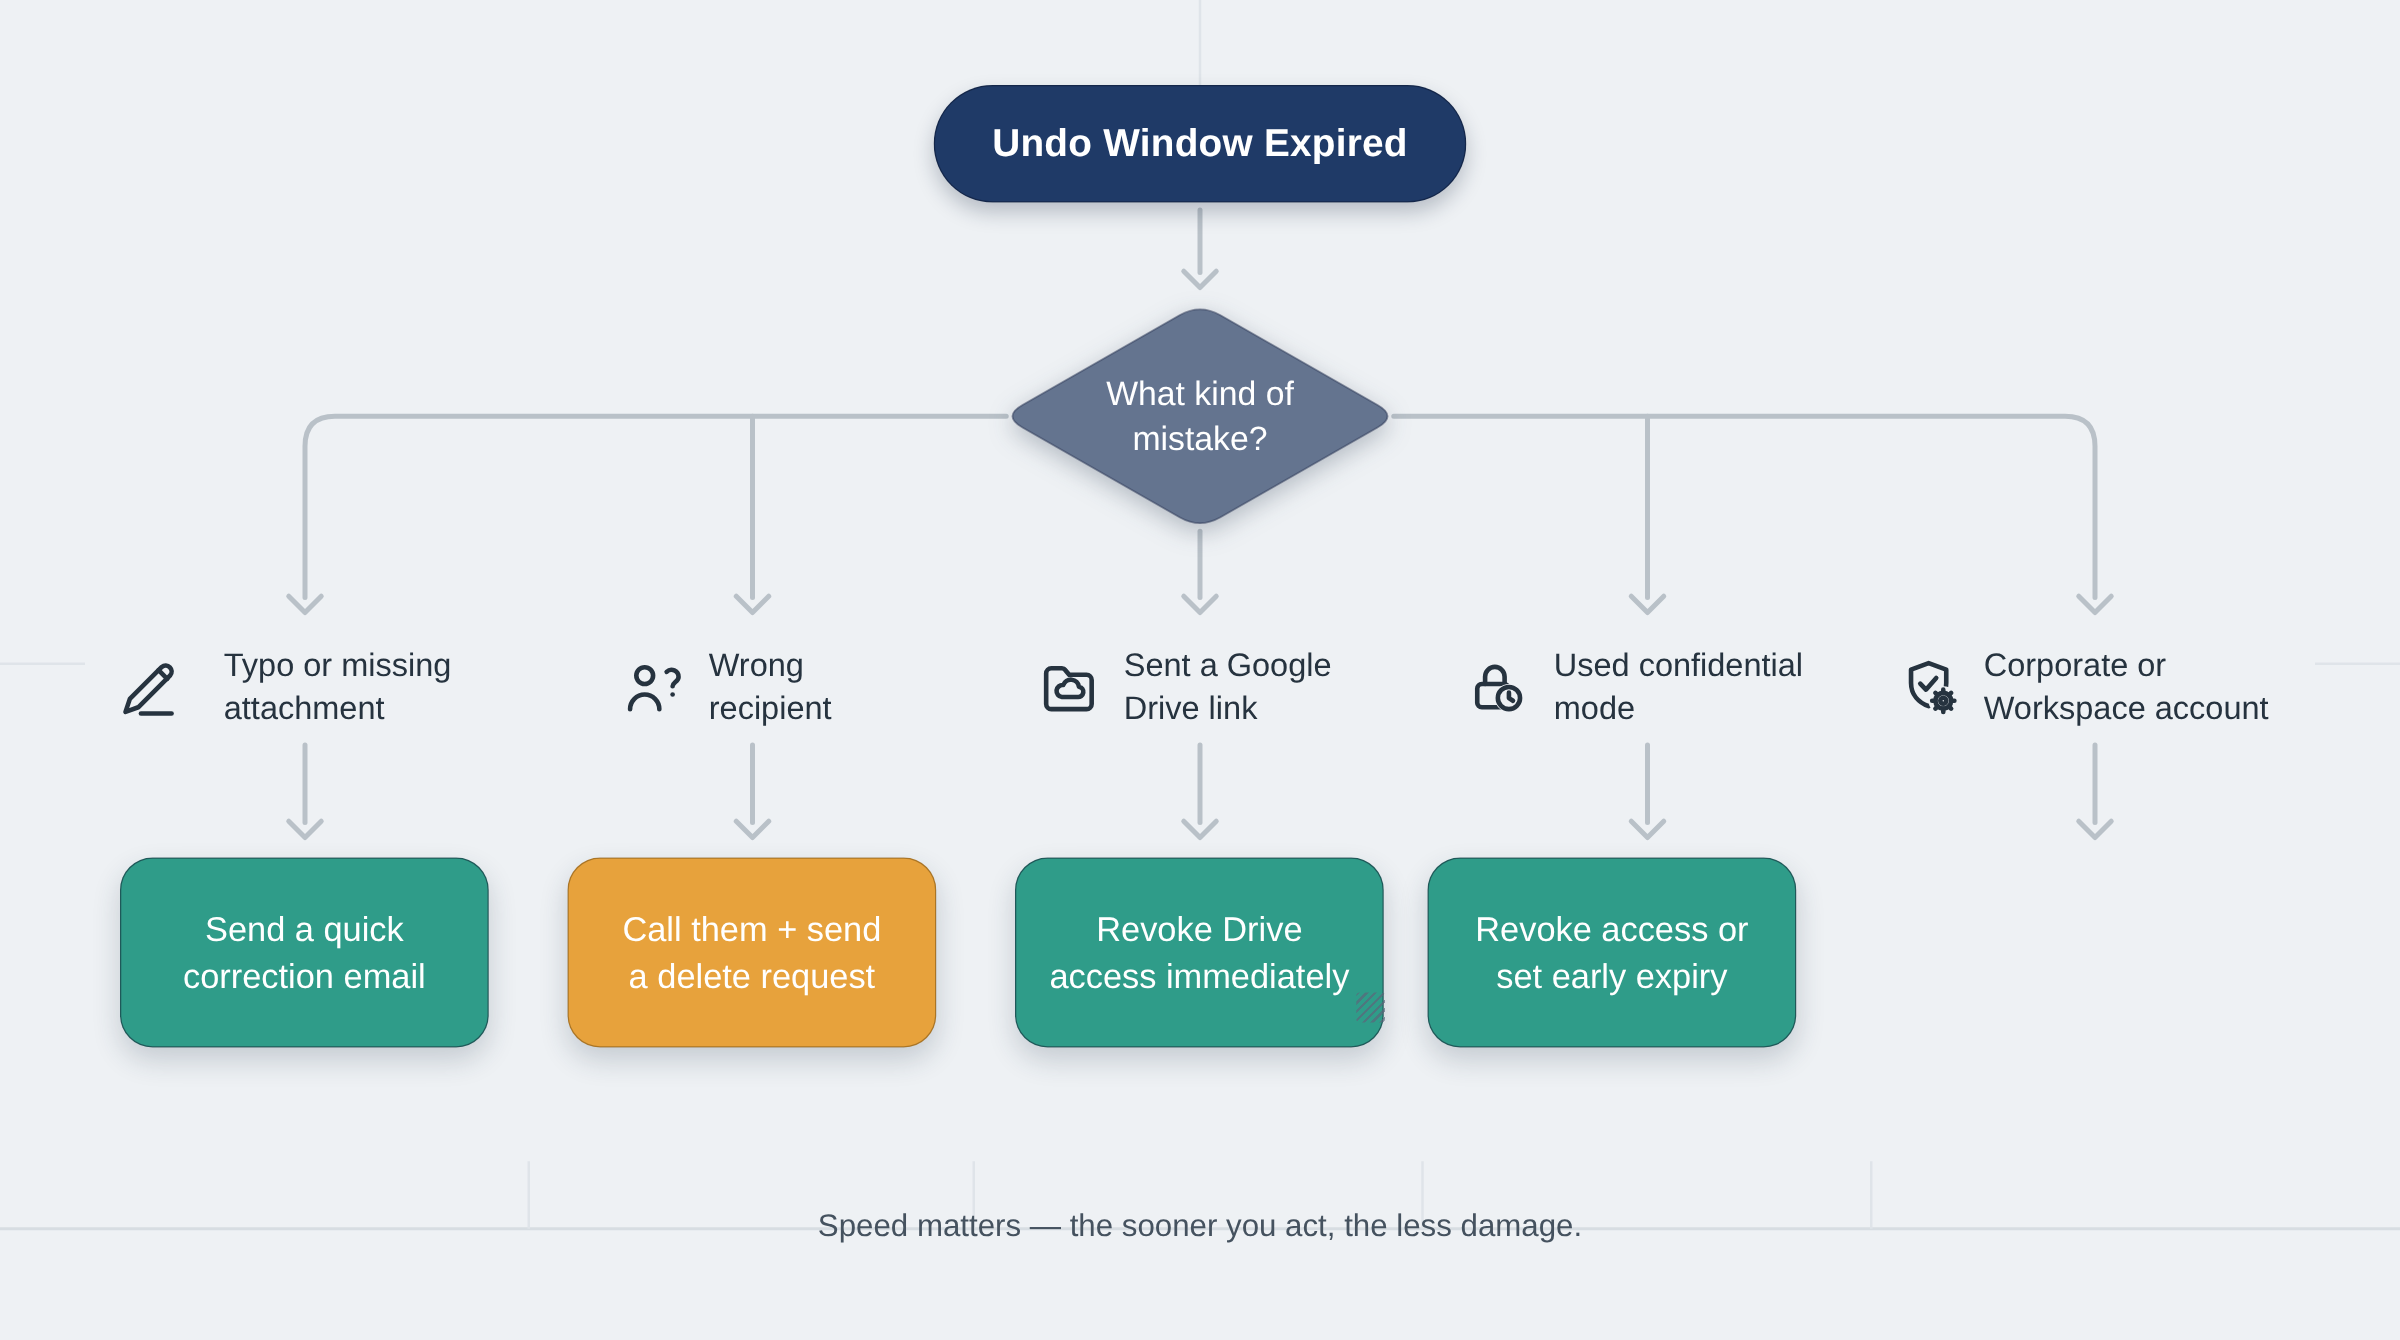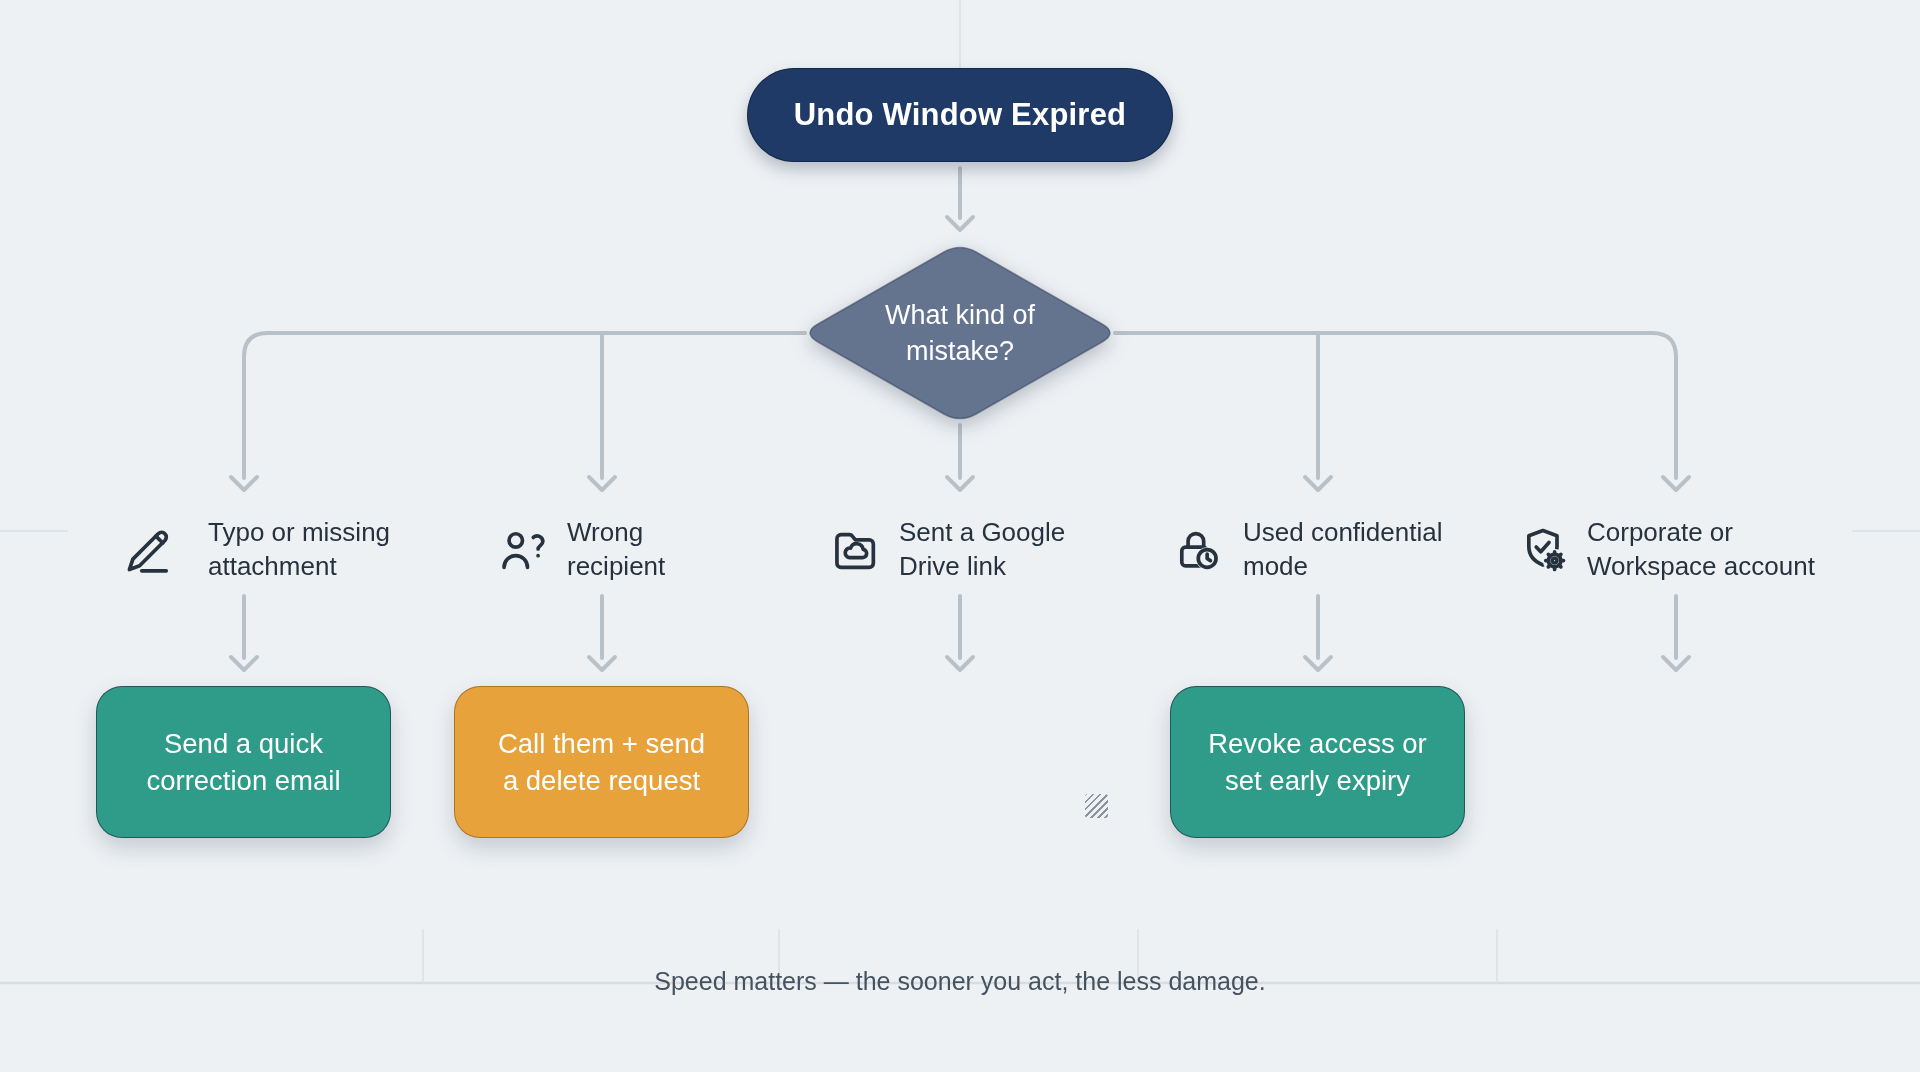--- a/index.html
+++ b/index.html
@@ -94,21 +94,21 @@
 
     <path class="diamond-shape" d="M944 252 Q960 243 976 252 L1102 324 Q1118 333 1102 342 L976 414 Q960 423 944 414 L818 342 Q802 333 818 324 Z"></path>
   </svg>
 
   <div class="node start-pill">
     <span>Undo Window Expired</span>
   </div>
 
   <div class="node decision-label">What kind of mistake?</div>
 
-  <div class="branch-label" style="left:124px;gap:32px;">
+  <div class="branch-label" style="left:95px;gap:32px;">
     <span class="bicon">
       <svg viewBox="0 0 24 24">
         <path class="ic" d="M2.5 21l1.6-4.8L15.9 4.4a2.2 2.2 0 0 1 3.1 3.1L7.2 19.3 2.5 21z"></path>
         <path class="ic" d="M14.7 5.6l3.2 3.2"></path>
         <path class="ic" d="M8.2 21.6h11.3"></path>
       </svg>
     </span>
     <span class="txt">
       <span>Typo or missing</span><br>
       <span>attachment</span>
@@ -183,22 +183,28 @@
     </span>
   </div>
 
   <div class="action-box orange" style="left:454px;">
     <span>
       <span>Call them + send</span><br>
       <span>a delete request</span>
     </span>
   </div>
 
-
-  <div class="action-box teal" style="left:1170px;">
+  <div class="action-box teal" style="left:812px;">
+    <span>
+      <span>Revoke Drive</span><br>
+      <span>access immediately</span>
+    </span>
+  </div>
+
+  <div class="action-box teal" style="left:1142px;">
     <span>
       <span>Revoke access or</span><br>
       <span>set early expiry</span>
     </span>
   </div>
 
 
   <div class="cursor-artifact"></div>
 
   <div class="footnote">Speed matters — the sooner you act, the less damage.</div>

